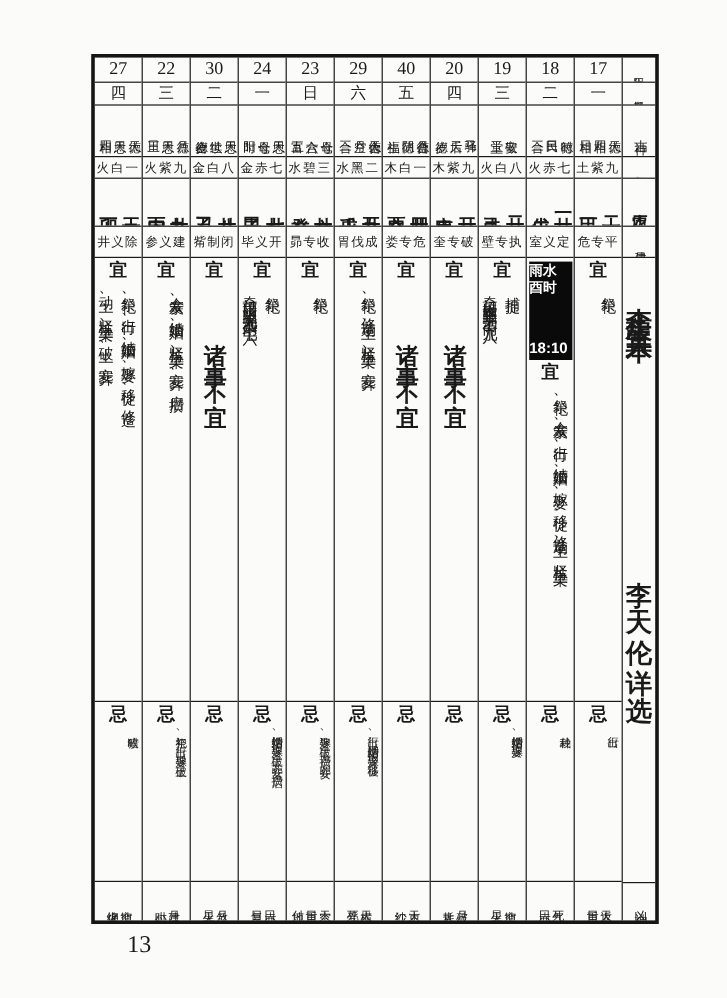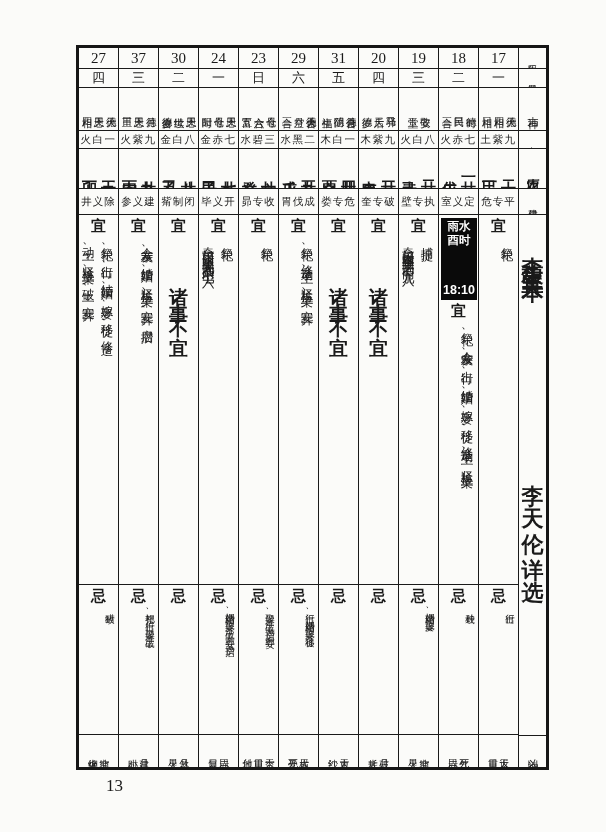--- a/index.html
+++ b/index.html
@@ -30,36 +30,36 @@
   .r-xiong .v-small{font-size:10px;line-height:1.12;}
   .v-lunar{writing-mode:vertical-rl;text-orientation:upright;white-space:pre-line;
            font-weight:bold;font-size:15px;line-height:1.26;}
   .head{font-weight:bold;font-size:15px;text-align:center;flex:0 0 auto;line-height:1.2;margin-bottom:2px;}
   .v-text{writing-mode:vertical-rl;text-orientation:upright;white-space:pre-line;
           flex:1 1 auto;width:100%;font-size:12.5px;letter-spacing:2px;line-height:1.5;}
   .r-ji .v-text{font-size:9.5px;letter-spacing:-0.5px;line-height:1.4;}
   .v-big{writing-mode:vertical-rl;text-orientation:upright;font-weight:bold;
          font-size:19px;letter-spacing:17px;align-self:center;margin-top:34px;}
   .term-box{flex:0 0 auto;margin:1px auto 2px auto;width:36px;background:#0a0a0a;color:#fff;
-            text-align:center;padding:2px 0 2px 0;line-height:1.18;font-weight:bold;}
+            padding:2px 0 2px 0;line-height:1.18;font-weight:bold;}
   .term-box span{display:block;font-size:11.5px;}
   .term-box .time{font-size:12.5px;font-family:"Liberation Sans","DejaVu Sans",sans-serif;margin-top:36px;}
 
   
   .side-label{writing-mode:vertical-rl;text-orientation:upright;font-size:10px;line-height:1;letter-spacing:1px;}
   .lbl-solar,.lbl-week,.lbl-ziwei{font-size:8.5px;letter-spacing:0;}
   .lbl-jishen,.lbl-xiong{font-size:11px;letter-spacing:2px;}
   .lbl-lunar{font-size:13.5px;font-weight:bold;letter-spacing:2px;}
   .lbl-jian{font-size:10px;}
   .author{position:absolute;left:50%;transform:translateX(-50%);writing-mode:vertical-rl;
           text-orientation:upright;font-weight:bold;font-size:22px;white-space:nowrap;}
   .author-1{top:24px;letter-spacing:6px;}
   .author-2{top:252px;letter-spacing:24px;}
 
-  #page-number{position:absolute;left:106px;top:776px;font-size:17px;}
+  #page-number{position:absolute;left:106px;top:776px;font-size:20px;}
 </style>
 </head>
 <body>
 
 <div id="page">
 
   <div id="almanac">
 
   <div class="col">
     <div class="cell r-solar">27</div>
@@ -86,21 +86,21 @@
       <div class="head">忌</div>
       <div class="v-text">畋猎</div>
     </div>
     <div class="cell r-xiong">
       <div class="v-small">地空
 绝烟火</div>
     </div>
   </div>
 
   <div class="col">
-    <div class="cell r-solar">37</div>
+    <div class="cell r-solar">22</div>
     <div class="cell r-week">三</div>
     <div class="cell r-jishen">
       <div class="v-small">月德
 天恩
 王日</div>
     </div>
     <div class="cell r-ziwei">火紫九</div>
     <div class="cell r-lunar">
       <div class="v-lunar">廿九
 丙寅</div>
@@ -238,21 +238,21 @@
       <div class="head">忌</div>
       <div class="v-text">出行、结婚姻、嫁娶、移徙</div>
     </div>
     <div class="cell r-xiong">
       <div class="v-small">横天
 受死</div>
     </div>
   </div>
 
   <div class="col">
-    <div class="cell r-solar">31</div>
+    <div class="cell r-solar">40</div>
     <div class="cell r-week">五</div>
     <div class="cell r-jishen">
       <div class="v-small">月德合
 阴德
 福生</div>
     </div>
     <div class="cell r-ziwei">木白一</div>
     <div class="cell r-lunar">
       <div class="v-lunar">廿四
 辛酉</div>

